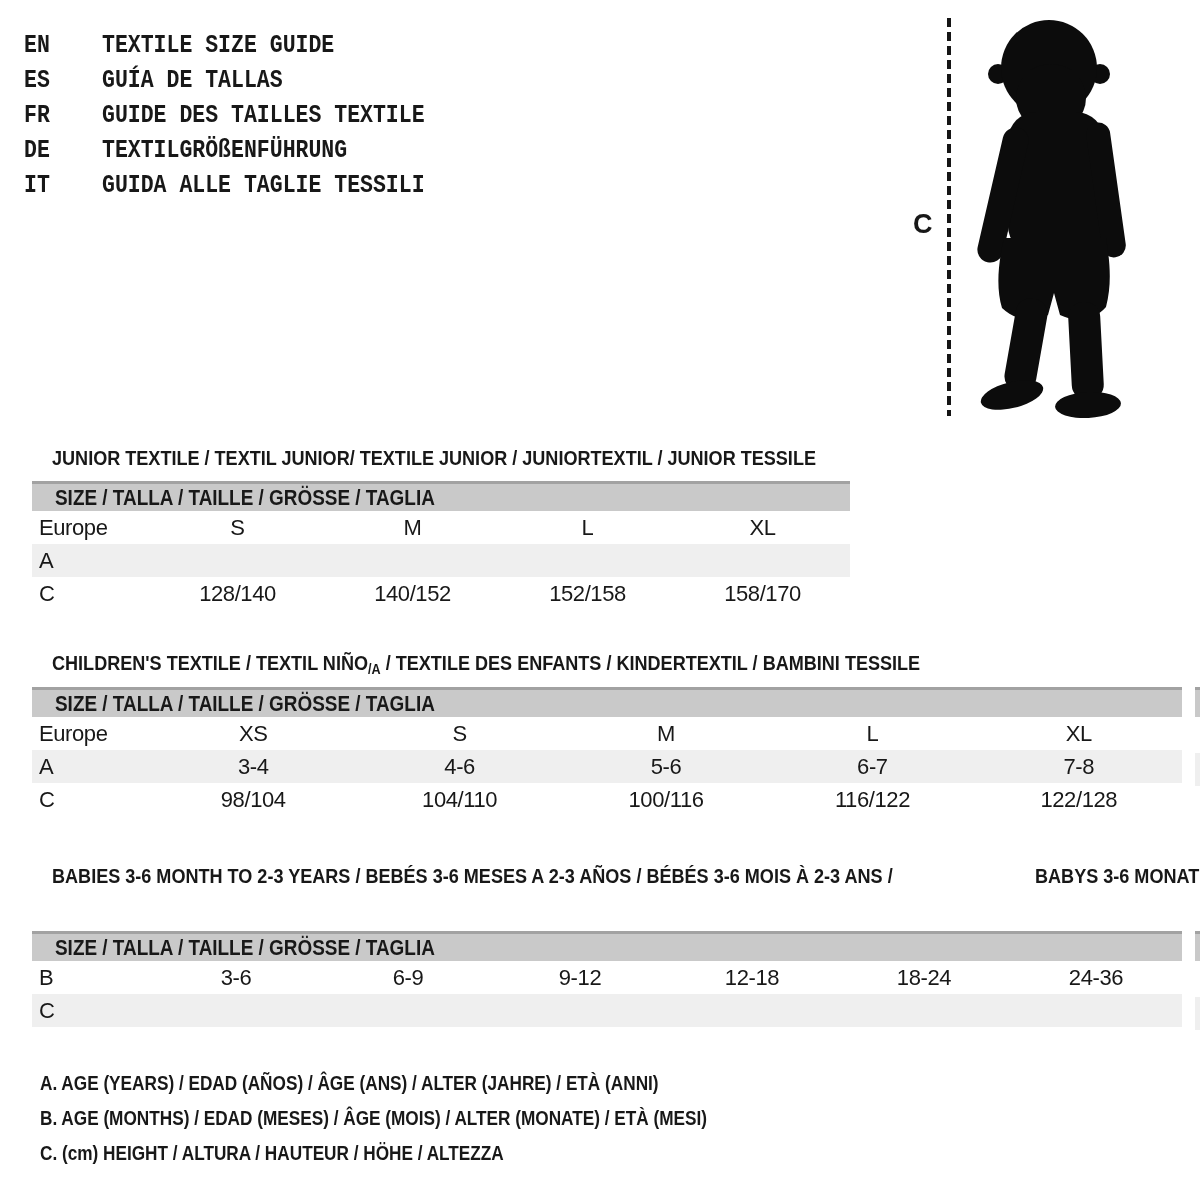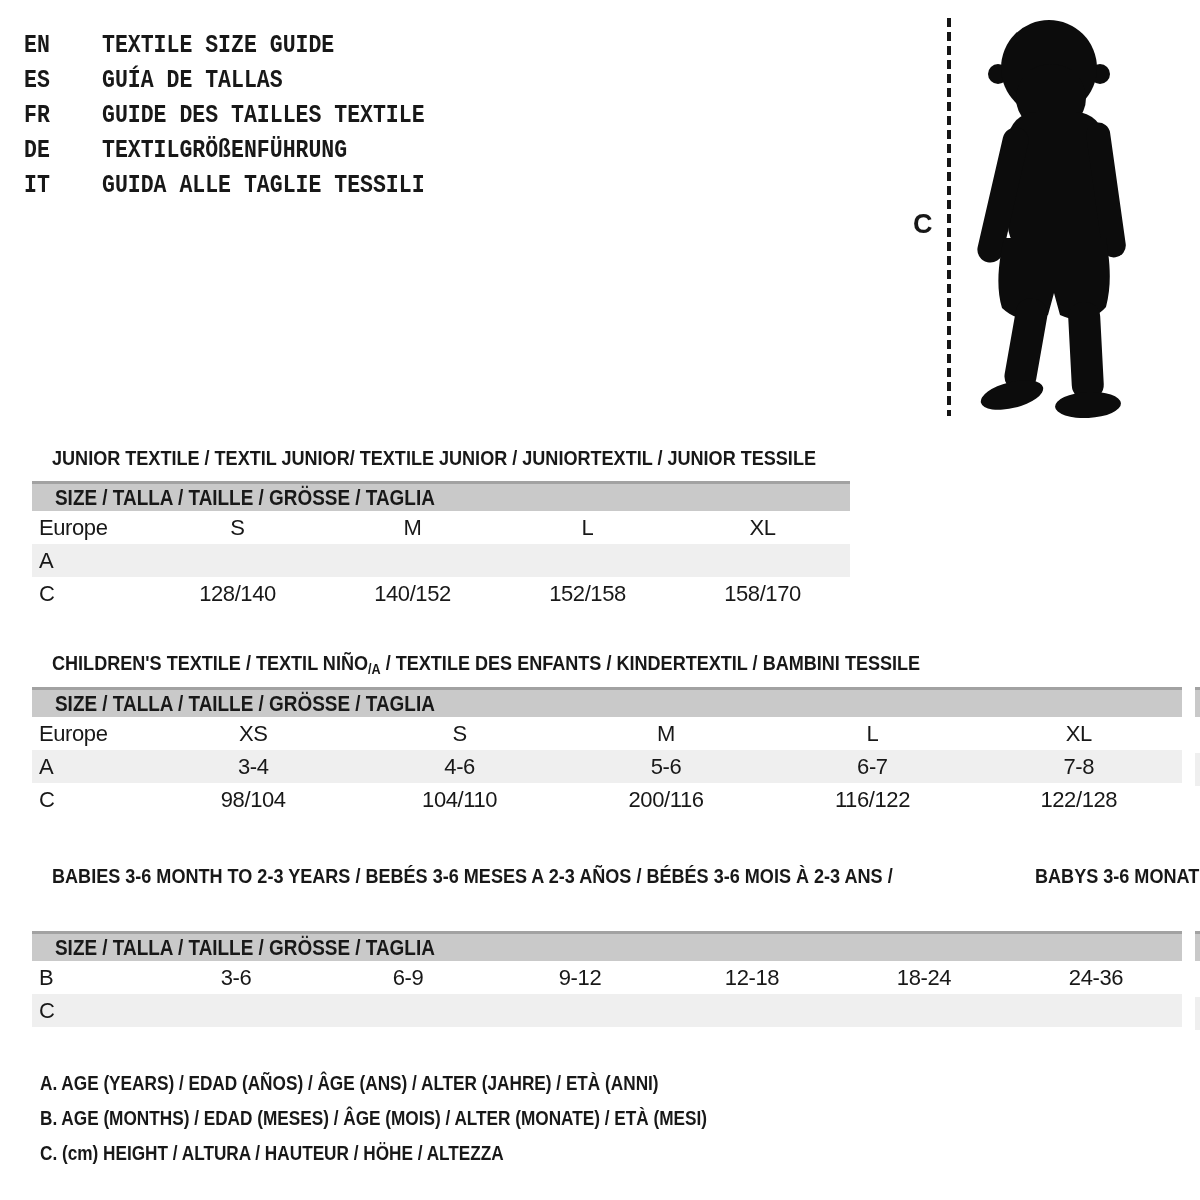--- a/index.html
+++ b/index.html
@@ -169,21 +169,21 @@
           <div class="cell">6-7</div>
           <div class="cell">7-8</div>
         </div>
       </div>
 
       <div class="trow">
         <div class="rlabel">C</div>
         <div class="cells">
           <div class="cell">98/104</div>
           <div class="cell">104/110</div>
-          <div class="cell">200/116</div>
+          <div class="cell">100/116</div>
           <div class="cell">116/122</div>
           <div class="cell">122/128</div>
         </div>
       </div>
     </div>
 </div>
 
 <h2 class="abs sec-heading h-babies">
   <div class="cond">BABIES 3-6 MONTH TO 2-3 YEARS / BEBÉS 3-6 MESES A 2-3 AÑOS / BÉBÉS 3-6 MOIS À 2-3 ANS /</div>
   <div class="cond">BABYS 3-6 MONATE BIS 2-3 JAHRE / BAMBINI 3-6 MESI A 2-3 ANNI</div>

